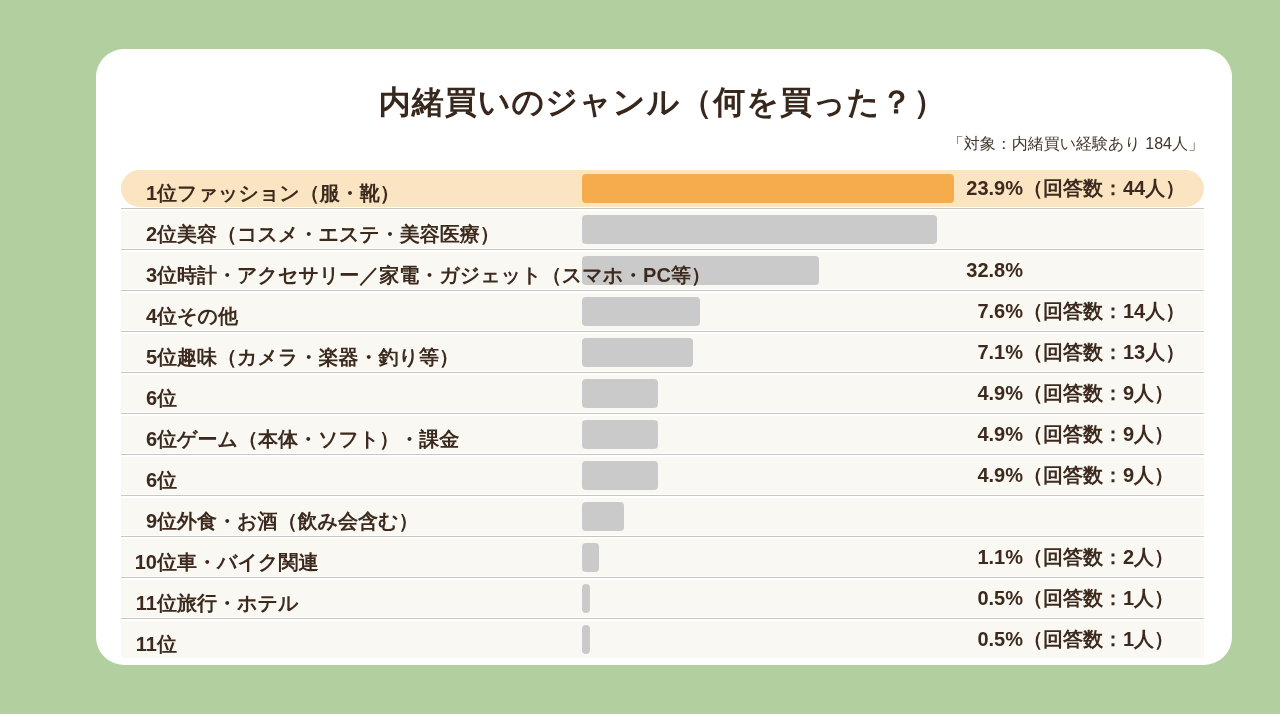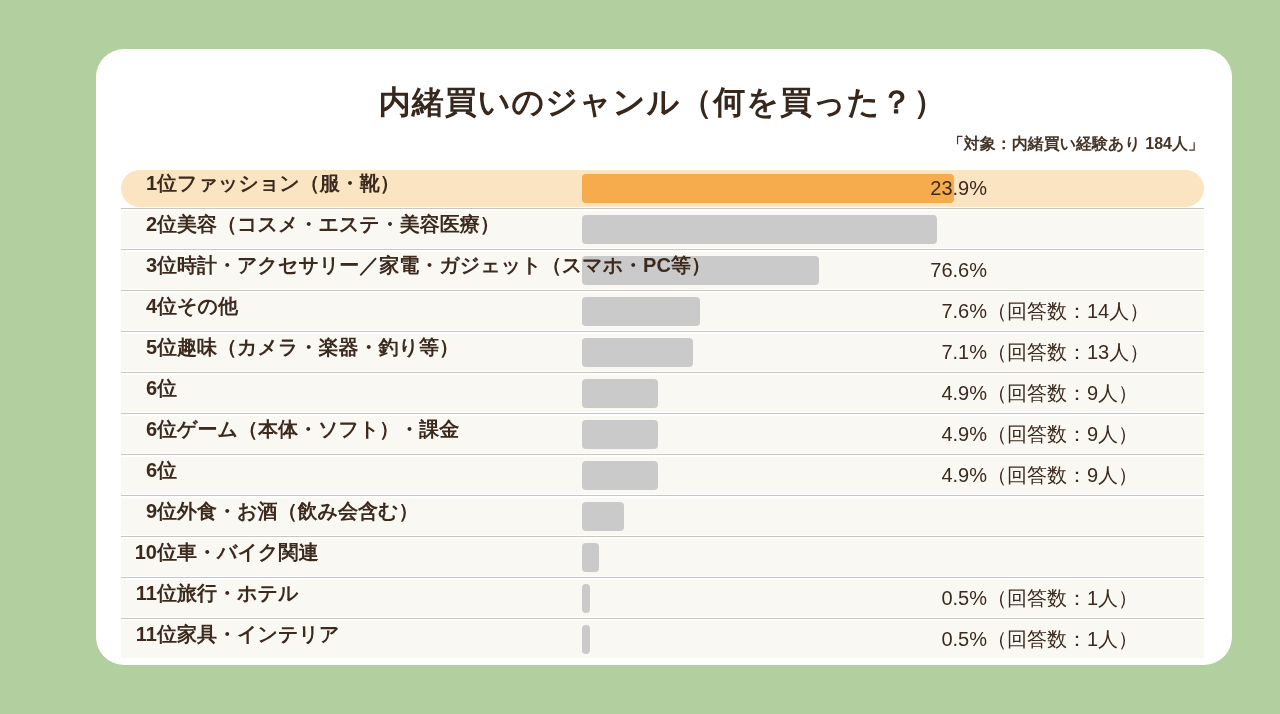--- a/index.html
+++ b/index.html
@@ -26,30 +26,30 @@
     text-align: center;
     font-size: 32px;
     font-weight: 700;
     letter-spacing: 1px;
     color: #37271c;
   }
   .subtitle {
     margin-top: 9px;
     text-align: right;
     font-size: 16px;
-    font-weight: 700;
+    font-weight: 400;
     color: #453528;
   }
   .table { margin-top: 15px; }
   .row {
     position: relative;
     height: 37px;
     background: var(--row-bg, #faf8f2);
     display: flex;
-    align-items: flex-start;
+    align-items: flex-end;
   }
   .row.highlight {
     background: var(--hl-bg, #fae4c1);
     border-radius: 19px;
   }
   .gap { height: 4px; position: relative; }
   .gap::after {
     content: "";
     position: absolute; left: 0; right: 0; top: 1px; height: 1px;
     background: var(--divider, #c9c6c0);
@@ -73,58 +73,59 @@
     position: absolute;
     left: 461px; top: 4px;
     height: 29px;
     border-radius: 4px;
     background: var(--bar, #cacaca);
     z-index: 1;
   }
   .row.highlight .bar { background: var(--hl-bar, #f6ac4d); }
   .stats {
     position: absolute;
-    left: 800px; top: 0; height: 100%;
+    left: 836px; top: 0; height: 100%;
     display: flex; align-items: center;
     font-size: 20px;
-    font-weight: 400;
+    font-weight: 700;
     white-space: nowrap;
     z-index: 2;
   }
   .pct { display: inline-block; width: 66px; text-align: right; }
 </style>
 </head>
 <body>
 
 <div class="page">
   <div class="card">
     <h1 class="title">内緒買いのジャンル（何を買った？）</h1>
     <div class="subtitle">「対象：内緒買い経験あり 184人」</div>
     <div class="table" id="ranking-table">
         <div class="row highlight">
           <span class="rank">1位</span>
           <span class="label">ファッション（服・靴）</span>
           <div class="bar" style="width: 372px;"></div>
           <div class="stats">
             <span class="pct">23.9%</span>
+            <span class="count">（回答数：44人）</span>
           </div>
         </div>
         <div class="gap"></div>
         <div class="row">
           <span class="rank">2位</span>
           <span class="label">美容（コスメ・エステ・美容医療）</span>
           <div class="bar" style="width: 355px;"></div>
         </div>
         <div class="gap"></div>
         <div class="row">
           <span class="rank">3位</span>
           <span class="label">時計・アクセサリー／家電・ガジェット（スマホ・PC等）</span>
           <div class="bar" style="width: 237px;"></div>
           <div class="stats">
-            <span class="pct">76.6%</span>
+            <span class="pct">32.8%</span>
           </div>
         </div>
         <div class="gap"></div>
         <div class="row">
           <span class="rank">4位</span>
           <span class="label">その他</span>
           <div class="bar" style="width: 118px;"></div>
           <div class="stats">
             <span class="pct">7.6%</span>
             <span class="count">（回答数：14人）</span>
@@ -172,35 +173,38 @@
         <div class="row">
           <span class="rank">9位</span>
           <span class="label">外食・お酒（飲み会含む）</span>
           <div class="bar" style="width: 42px;"></div>
         </div>
         <div class="gap"></div>
         <div class="row">
           <span class="rank">10位</span>
           <span class="label">車・バイク関連</span>
           <div class="bar" style="width: 17px;"></div>
+          <div class="stats">
+            <span class="pct">1.1%</span>
+            <span class="count">（回答数：2人）</span>
+          </div>
         </div>
         <div class="gap"></div>
         <div class="row">
           <span class="rank">11位</span>
           <span class="label">旅行・ホテル</span>
           <div class="bar" style="width: 8px;"></div>
           <div class="stats">
             <span class="pct">0.5%</span>
             <span class="count">（回答数：1人）</span>
           </div>
         </div>
         <div class="gap"></div>
         <div class="row">
           <span class="rank">11位</span>
-          <span class="label">家具・インテリア</span>
           <div class="bar" style="width: 8px;"></div>
           <div class="stats">
             <span class="pct">0.5%</span>
             <span class="count">（回答数：1人）</span>
           </div>
         </div>
       </div>
   </div>
 </div>
 

